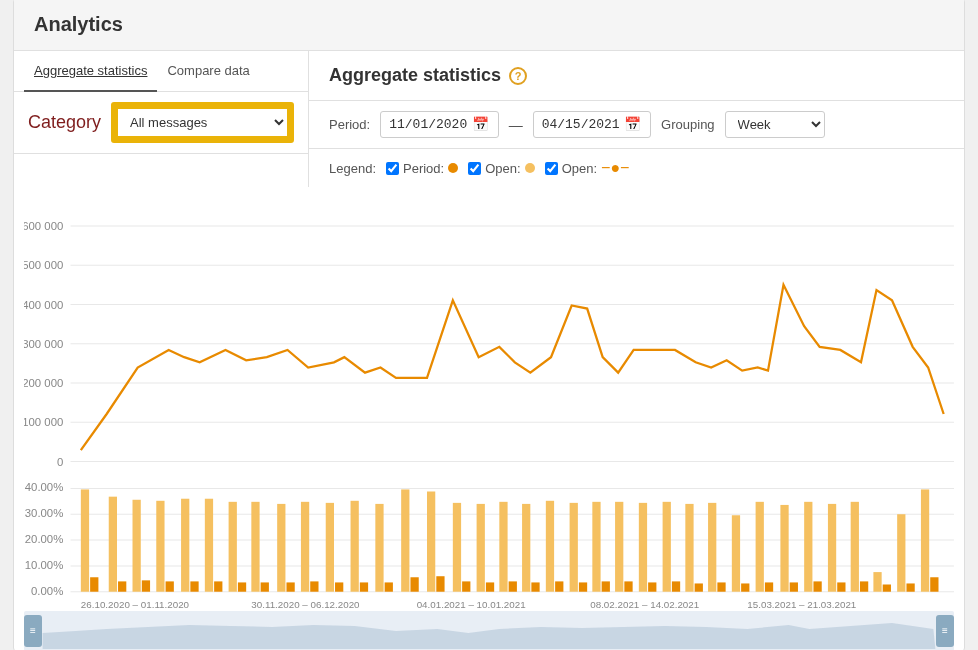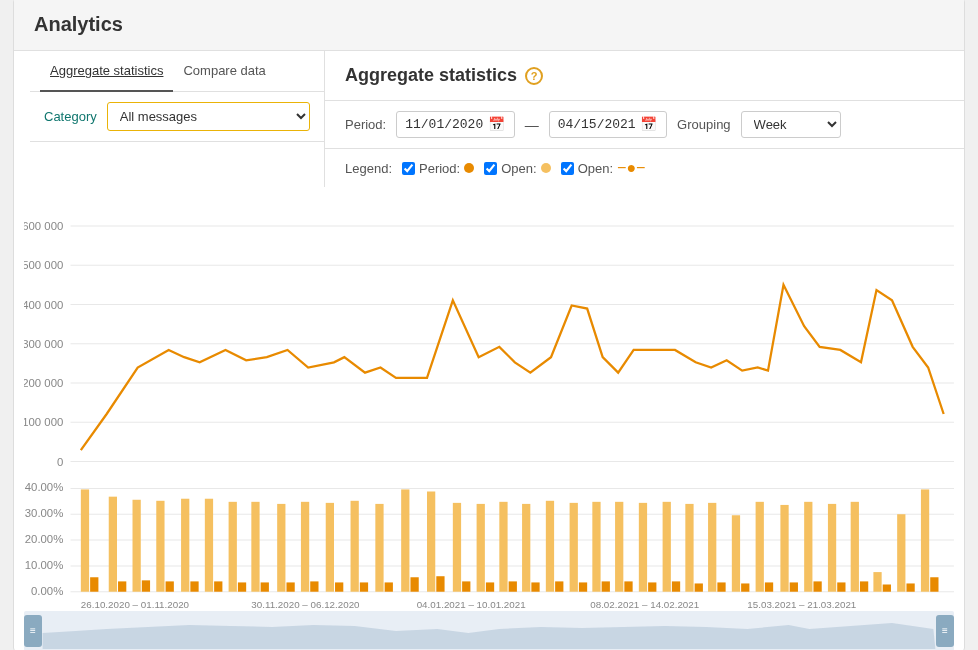--- a/index.html
+++ b/index.html
@@ -53,27 +53,27 @@
       text-decoration: underline;
     }
     .sidebar-category {
       padding: 10px 14px;
       border-bottom: 1px solid #e0e0e0;
       display: flex;
       align-items: center;
       gap: 10px;
     }
     .sidebar-category label {
-      font-size: 13px;
-      color: #0f766e;
+      font-size: 18px;
+      color: #7f1d1d;
       white-space: nowrap;
     }
     .category-select {
       flex: 1;
-      border: 1px solid #eab308;
+      border: 7px solid #eab308;
       border-radius: 3px;
       padding: 5px 8px;
       font-size: 13px;
       color: #333;
       background: #fff;
       cursor: pointer;
     }
     .controls-row1 {
       padding: 10px 20px;
       display: flex;
@@ -162,21 +162,20 @@
       gap: 8px;
     }
     .page-title-bar h2 {
       font-size: 18px;
       font-weight: 600;
       color: #333;
     }
     .top-bar {
       display: flex;
       align-items: stretch;
-      margin-left: 16px;
     }
     .controls-panel {
       flex: 1;
     }
     .chart-container {
       padding: 10px 10px 0 10px;
       position: relative;
     }
     svg.main-chart {
       width: 100%;

